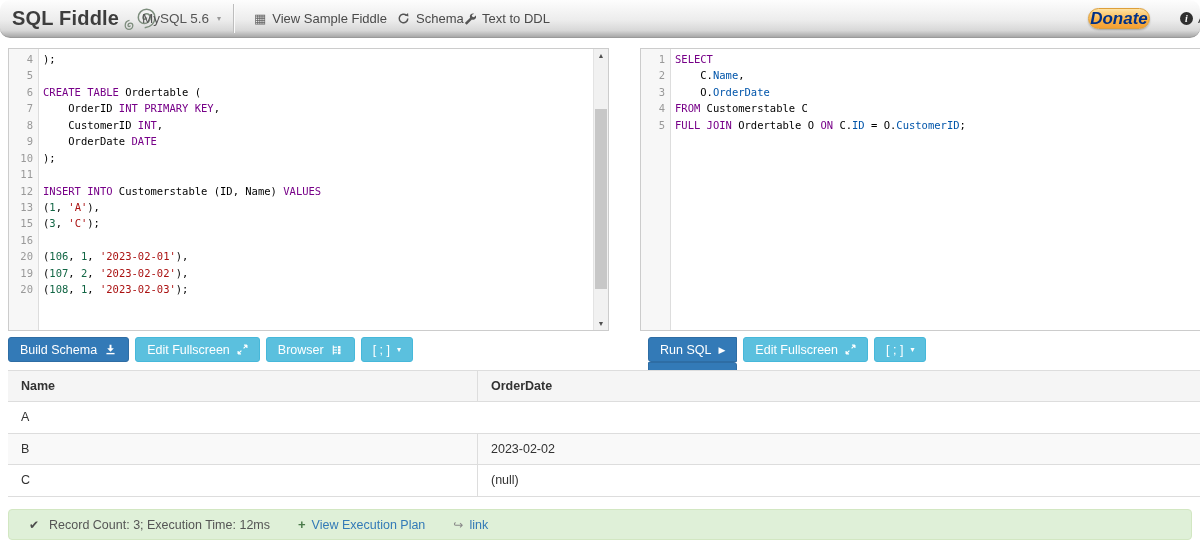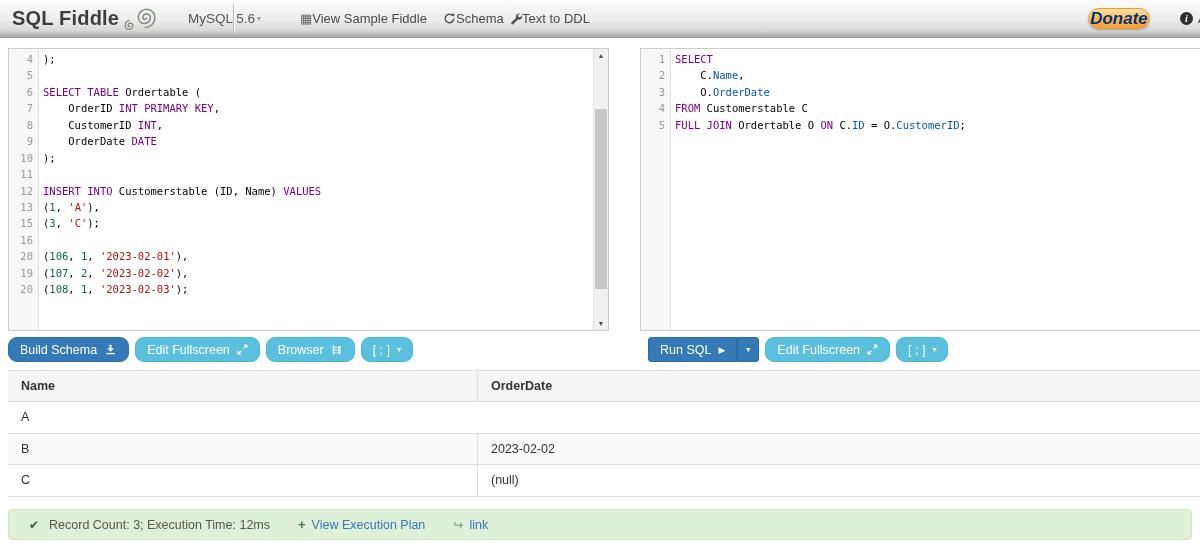--- a/index.html
+++ b/index.html
@@ -7,24 +7,25 @@
     width:1200px; height:544px; overflow:hidden; position:relative;
     background:#fff; font-family:"Liberation Sans", sans-serif;
     -webkit-font-smoothing:antialiased;
   }
 
   
   .header {
     position:absolute; left:0; top:0; width:1200px; height:37px;
     background:linear-gradient(180deg,#fdfdfd 0%,#ececec 55%,#d8d8d8 82%,#a8a8a8 100%);
     border-bottom:1px solid #9a9a9a;
+    border-radius:10px;
   }
   .logo { position:absolute; left:12px; top:0; height:37px; display:flex; align-items:center; gap:2px; cursor:pointer; }
   .logo-text { font-size:20px; font-weight:bold; color:#3d3d3d; letter-spacing:.2px; }
-  .hitem { position:absolute; top:0; height:37px; display:flex; align-items:center; font-size:13px; color:#4a4a4a; cursor:pointer; white-space:nowrap;margin-left:46px; }
+  .hitem { position:absolute; top:0; height:37px; display:flex; align-items:center; gap:6px; font-size:13px; color:#4a4a4a; cursor:pointer; white-space:nowrap; }
   .db-select { left:142px; font-size:13.5px; color:#555; }
   .caret-sm { font-size:8px; color:#999; margin-left:2px; }
   .vsep { position:absolute; left:233px; top:4px; width:1px; height:29px; background:#bdbdbd; box-shadow:1px 0 0 #fbfbfb; }
   .mi-glyph { font-size:13px; color:#666; line-height:1; }
   .donate {
     position:absolute; left:1088px; top:8px; width:62px; height:21px; border-radius:11px;
     background:linear-gradient(#fde2a4,#fbb549 55%,#f49f33);
     border:1px solid #dd9f3a; box-shadow:0 1px 2px rgba(0,0,0,.25);
     color:var(--donate-text,#003087); font-style:italic; font-weight:bold; font-size:17px;
     display:flex; align-items:center; justify-content:center; cursor:pointer; box-sizing:border-box;
@@ -49,27 +50,27 @@
 
   .vscroll { position:absolute; top:0; right:0; bottom:0; width:14px; background:#f1f1f1; border-left:1px solid #e3e3e3; cursor:default; }
   .sb-btn { position:absolute; left:0; right:0; height:13px; display:flex; align-items:center; justify-content:center; font-size:7px; color:#505050; }
   .sb-btn.up { top:0; } .sb-btn.down { bottom:0; }
   .sb-thumb { position:absolute; left:1px; right:1px; top:60px; height:180px; background:#c7c7c7; }
 
   
   .btn-row { position:absolute; top:337px; display:flex; gap:6px; }
   .btn-row.left { left:8px; } .btn-row.right { left:648px; }
   .btn {
-    height:25px; border-radius:9px; font-size:12.5px; color:#fff;
+    height:25px; border-radius:3px; font-size:12.5px; color:#fff;
     display:inline-flex; align-items:center; gap:7px; padding:0 11px;
     border:1px solid transparent; cursor:pointer; font-family:inherit; box-sizing:border-box; white-space:nowrap;
   }
   .btn-primary { background:var(--primary-button,#337ab7); border-color:#2e6da4; }
   .btn-info    { background:var(--info-button,#5bc0de);  border-color:#46b8da; }
-  .split { display:inline-flex; }
+  .split { display:inline-flex;flex-direction:column; }
   .split .btn-main  { border-radius:3px 0 0 3px; }
   .split .btn-caret { border-radius:0 3px 3px 0; border-left:1px solid #2e6da4; padding:0 8px; }
   .caret-w { font-size:8px; color:#fff; }
   .play-glyph { font-size:9px; }
   .btn svg { display:block; }
 
   
   .results { position:absolute; left:8px; top:370px; width:1192px; border-top:1px solid #ddd; font-size:12.5px; color:#333; }
   .rrow { display:flex; border-bottom:1px solid #ddd; background:#fff; }
   .rrow.head { background:#f5f5f5; font-weight:bold; height:30px; }
@@ -144,21 +145,21 @@
       <div class="cm-line">
         <span class="cm-ln">4</span>
         <span class="cm-code"><span class="tk-plain">);</span></span>
       </div>
       <div class="cm-line">
         <span class="cm-ln">5</span>
         <span class="cm-code"></span>
       </div>
       <div class="cm-line">
         <span class="cm-ln">6</span>
-        <span class="cm-code"><span class="tk-kw">SELECT TABLE</span><span class="tk-plain"> Ordertable (</span></span>
+        <span class="cm-code"><span class="tk-kw">CREATE TABLE</span><span class="tk-plain"> Ordertable (</span></span>
       </div>
       <div class="cm-line">
         <span class="cm-ln">7</span>
         <span class="cm-code"><span class="tk-plain">    OrderID </span><span class="tk-kw">INT PRIMARY KEY</span><span class="tk-plain">,</span></span>
       </div>
       <div class="cm-line">
         <span class="cm-ln">8</span>
         <span class="cm-code"><span class="tk-plain">    CustomerID </span><span class="tk-kw">INT</span><span class="tk-plain">,</span></span>
       </div>
       <div class="cm-line">

